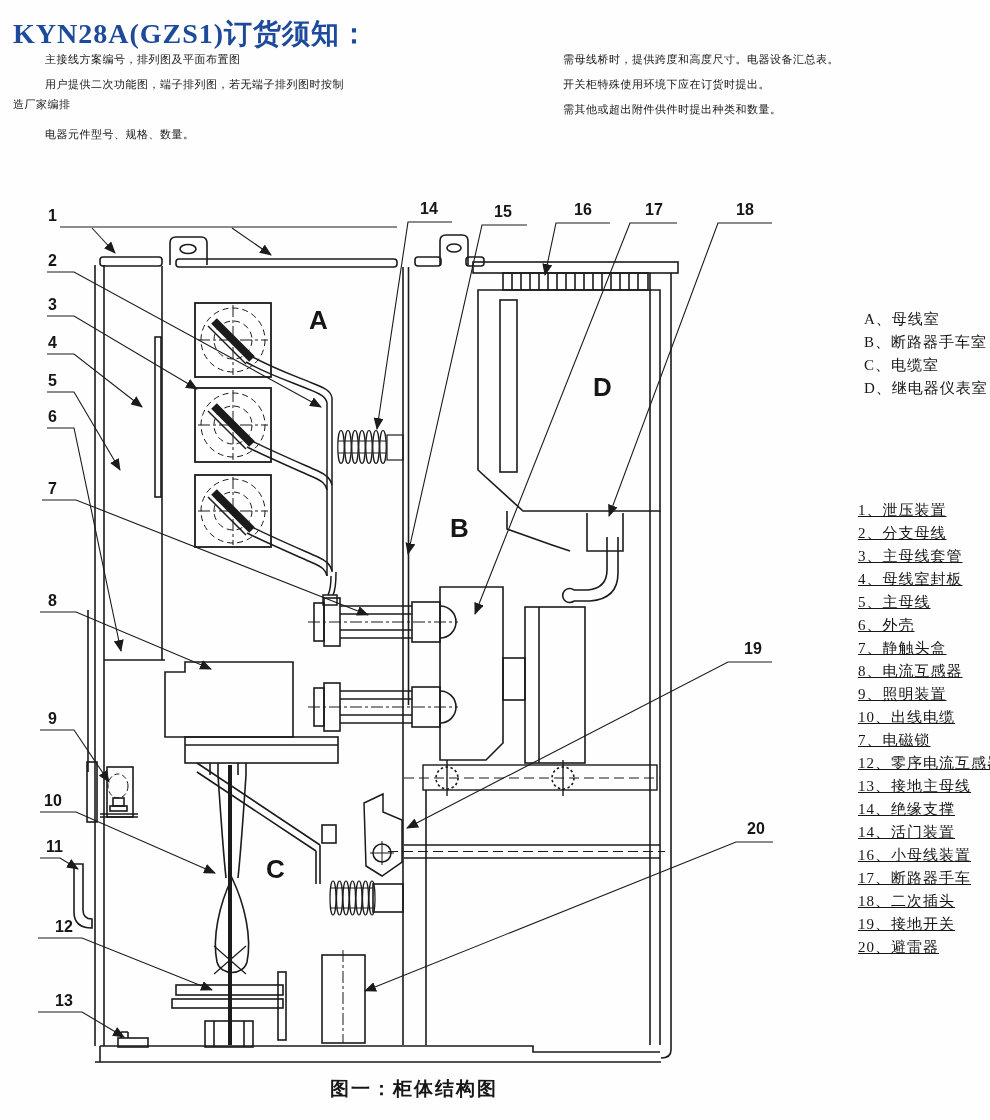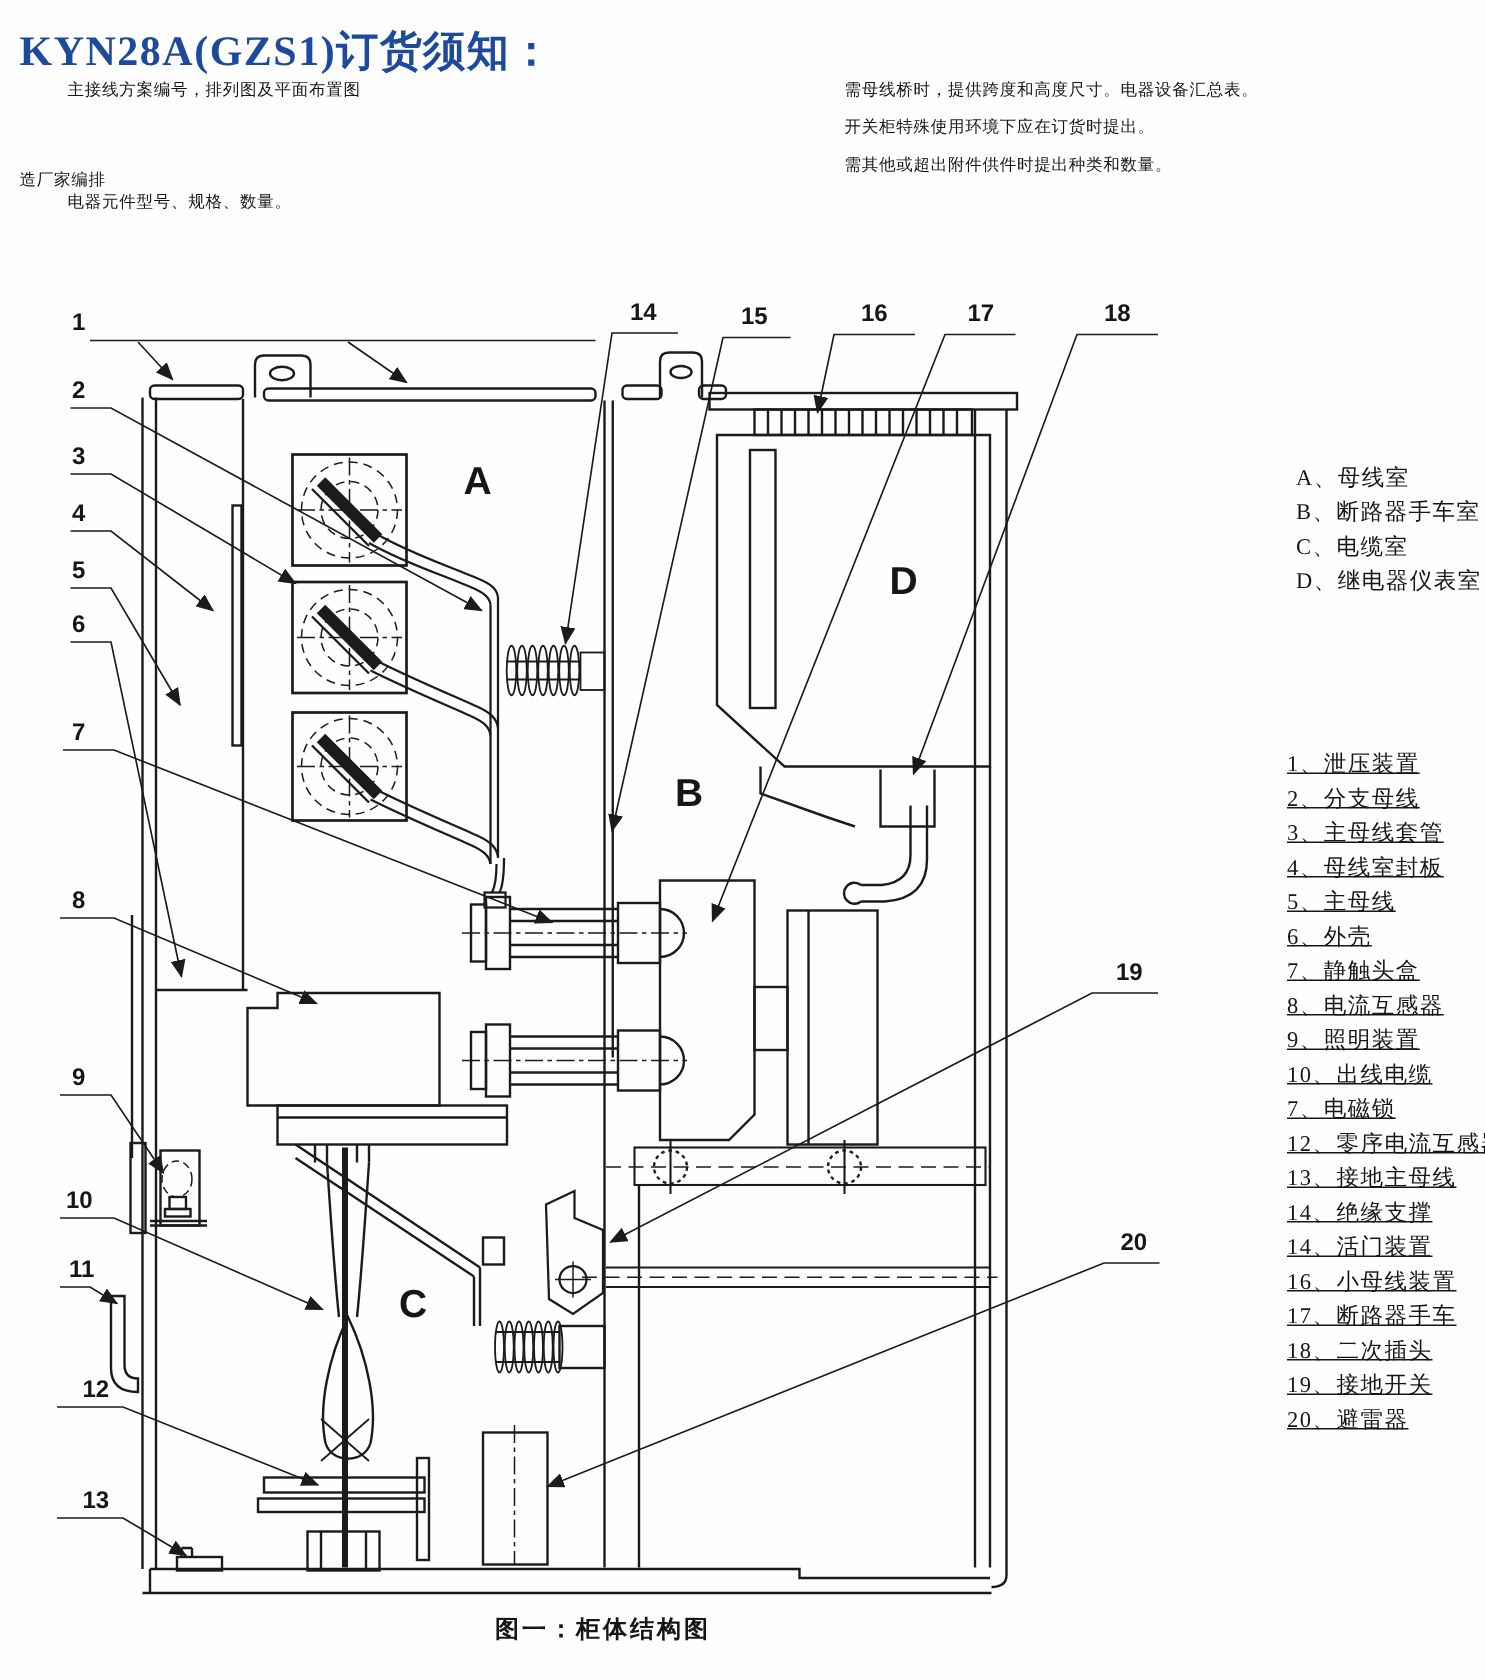--- a/index.html
+++ b/index.html
@@ -8,32 +8,33 @@
   .abs{position:absolute;white-space:nowrap;}
   .title{font-size:28px;font-weight:bold;letter-spacing:1px;
          font-family:"Liberation Serif","DejaVu Serif",serif;}
   .note{font-size:11px;letter-spacing:0.5px;}
   .legend{font-size:15px;letter-spacing:1px;}
   .legend .row{display:block;height:23px;line-height:23px;margin-left:40px;}
   .co{position:absolute;font-family:"Liberation Sans","DejaVu Sans",sans-serif;
       font-weight:bold;font-size:16px;line-height:18px;}
   .room{position:absolute;font-family:"Liberation Sans","DejaVu Sans",sans-serif;
         font-weight:bold;font-size:26px;line-height:28px;}
-  .caption{font-size:16px;font-weight:bold;letter-spacing:2px;}
+  .caption{font-size:19px;font-weight:bold;letter-spacing:2px;}
   svg{position:absolute;left:0;top:0;}
 </style>
 </head>
 <body>
 
 <div class="page">
 
   <div class="abs title" style="left:13px;top:15px;color:#1e4a9c;">KYN28A(GZS1)订货须知：</div>
 
   <div class="abs note" style="left:45px;top:52px;">主接线方案编号，排列图及平面布置图</div>
-  <div class="abs note" style="left:13px;top:112px;">造厂家编排</div>
+  <div class="abs note" style="left:45px;top:77px;">用户提供二次功能图，端子排列图，若无端子排列图时按制</div>
+  <div class="abs note" style="left:13px;top:97px;">造厂家编排</div>
   <div class="abs note" style="left:45px;top:127px;">电器元件型号、规格、数量。</div>
 
   <div class="abs note" style="left:563px;top:52px;">需母线桥时，提供跨度和高度尺寸。电器设备汇总表。</div>
   <div class="abs note" style="left:563px;top:77px;">开关柜特殊使用环境下应在订货时提出。</div>
   <div class="abs note" style="left:563px;top:102px;">需其他或超出附件供件时提出种类和数量。</div>
 
   <div class="abs legend" style="left:824px;top:308px;">
     <span class="row">A、母线室</span>
     <span class="row">B、断路器手车室</span>
     <span class="row">C、电缆室</span>

